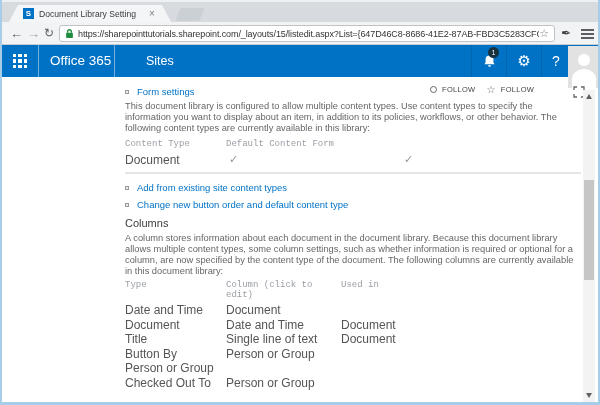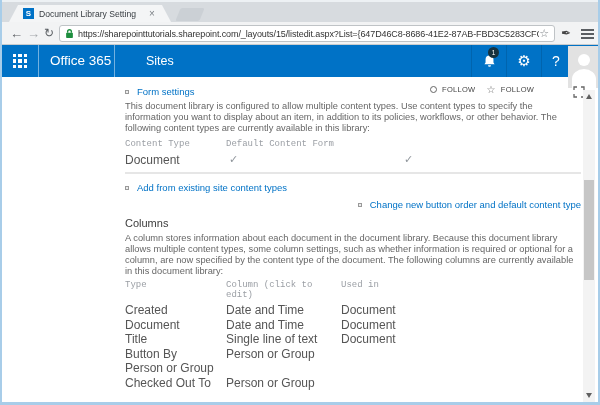--- a/index.html
+++ b/index.html
@@ -82,21 +82,21 @@
   .t1 { display:grid; grid-template-columns:101px 175px 1fr; }
   .t2 { display:grid; grid-template-columns:101px 115px 1fr; }
   .divider { height:2px; background:#E6E6E6; }
 
   .mt-ct-title { margin-top:28px; }
   .mt-para { margin-top:4px; }
   .mt-t1h { margin-top:5px; }
   .t1-row { margin-top:4px; }
   .mt-div1 { margin-top:5px; }
   .mt-link1 { margin-top:8px; }
-  .mt-link2 { margin-top:6px;justify-content:flex-end; }
+  .mt-link2 { margin-top:6px; }
   .mt-col-title { margin-top:7px; }
   .mt-t2h { margin-top:3px; }
   .t2-row { line-height:14.6px; height:14.6px; }
   .mt-t2rows { margin-top:3px; }
 </style>
 </head>
 <body>
 
 <div class="window">
 
@@ -217,21 +217,20 @@
     <div class="sec-title mt-col-title">Columns</div>
     <div class="para mt-para">A column stores information about each document in the document library. Because this document library allows multiple content types, some column settings, such as whether information is required or optional for a column, are now specified by the content type of the document. The following columns are currently available in this document library:</div>
 
     <div class="t2 mt-t2h">
       <span class="hdr">Type</span>
       <span class="hdr">Column (click to edit)</span>
       <span class="hdr">Used in</span>
     </div>
     <div class="mt-t2rows">
       <div class="t2 t2-row">
-        <span class="cell">Created</span>
         <span class="cell">Date and Time</span>
         <span class="cell">Document</span>
       </div>
       <div class="t2 t2-row">
         <span class="cell">Document</span>
         <span class="cell">Date and Time</span>
         <span class="cell">Document</span>
       </div>
       <div class="t2 t2-row">
         <span class="cell">Title</span>

